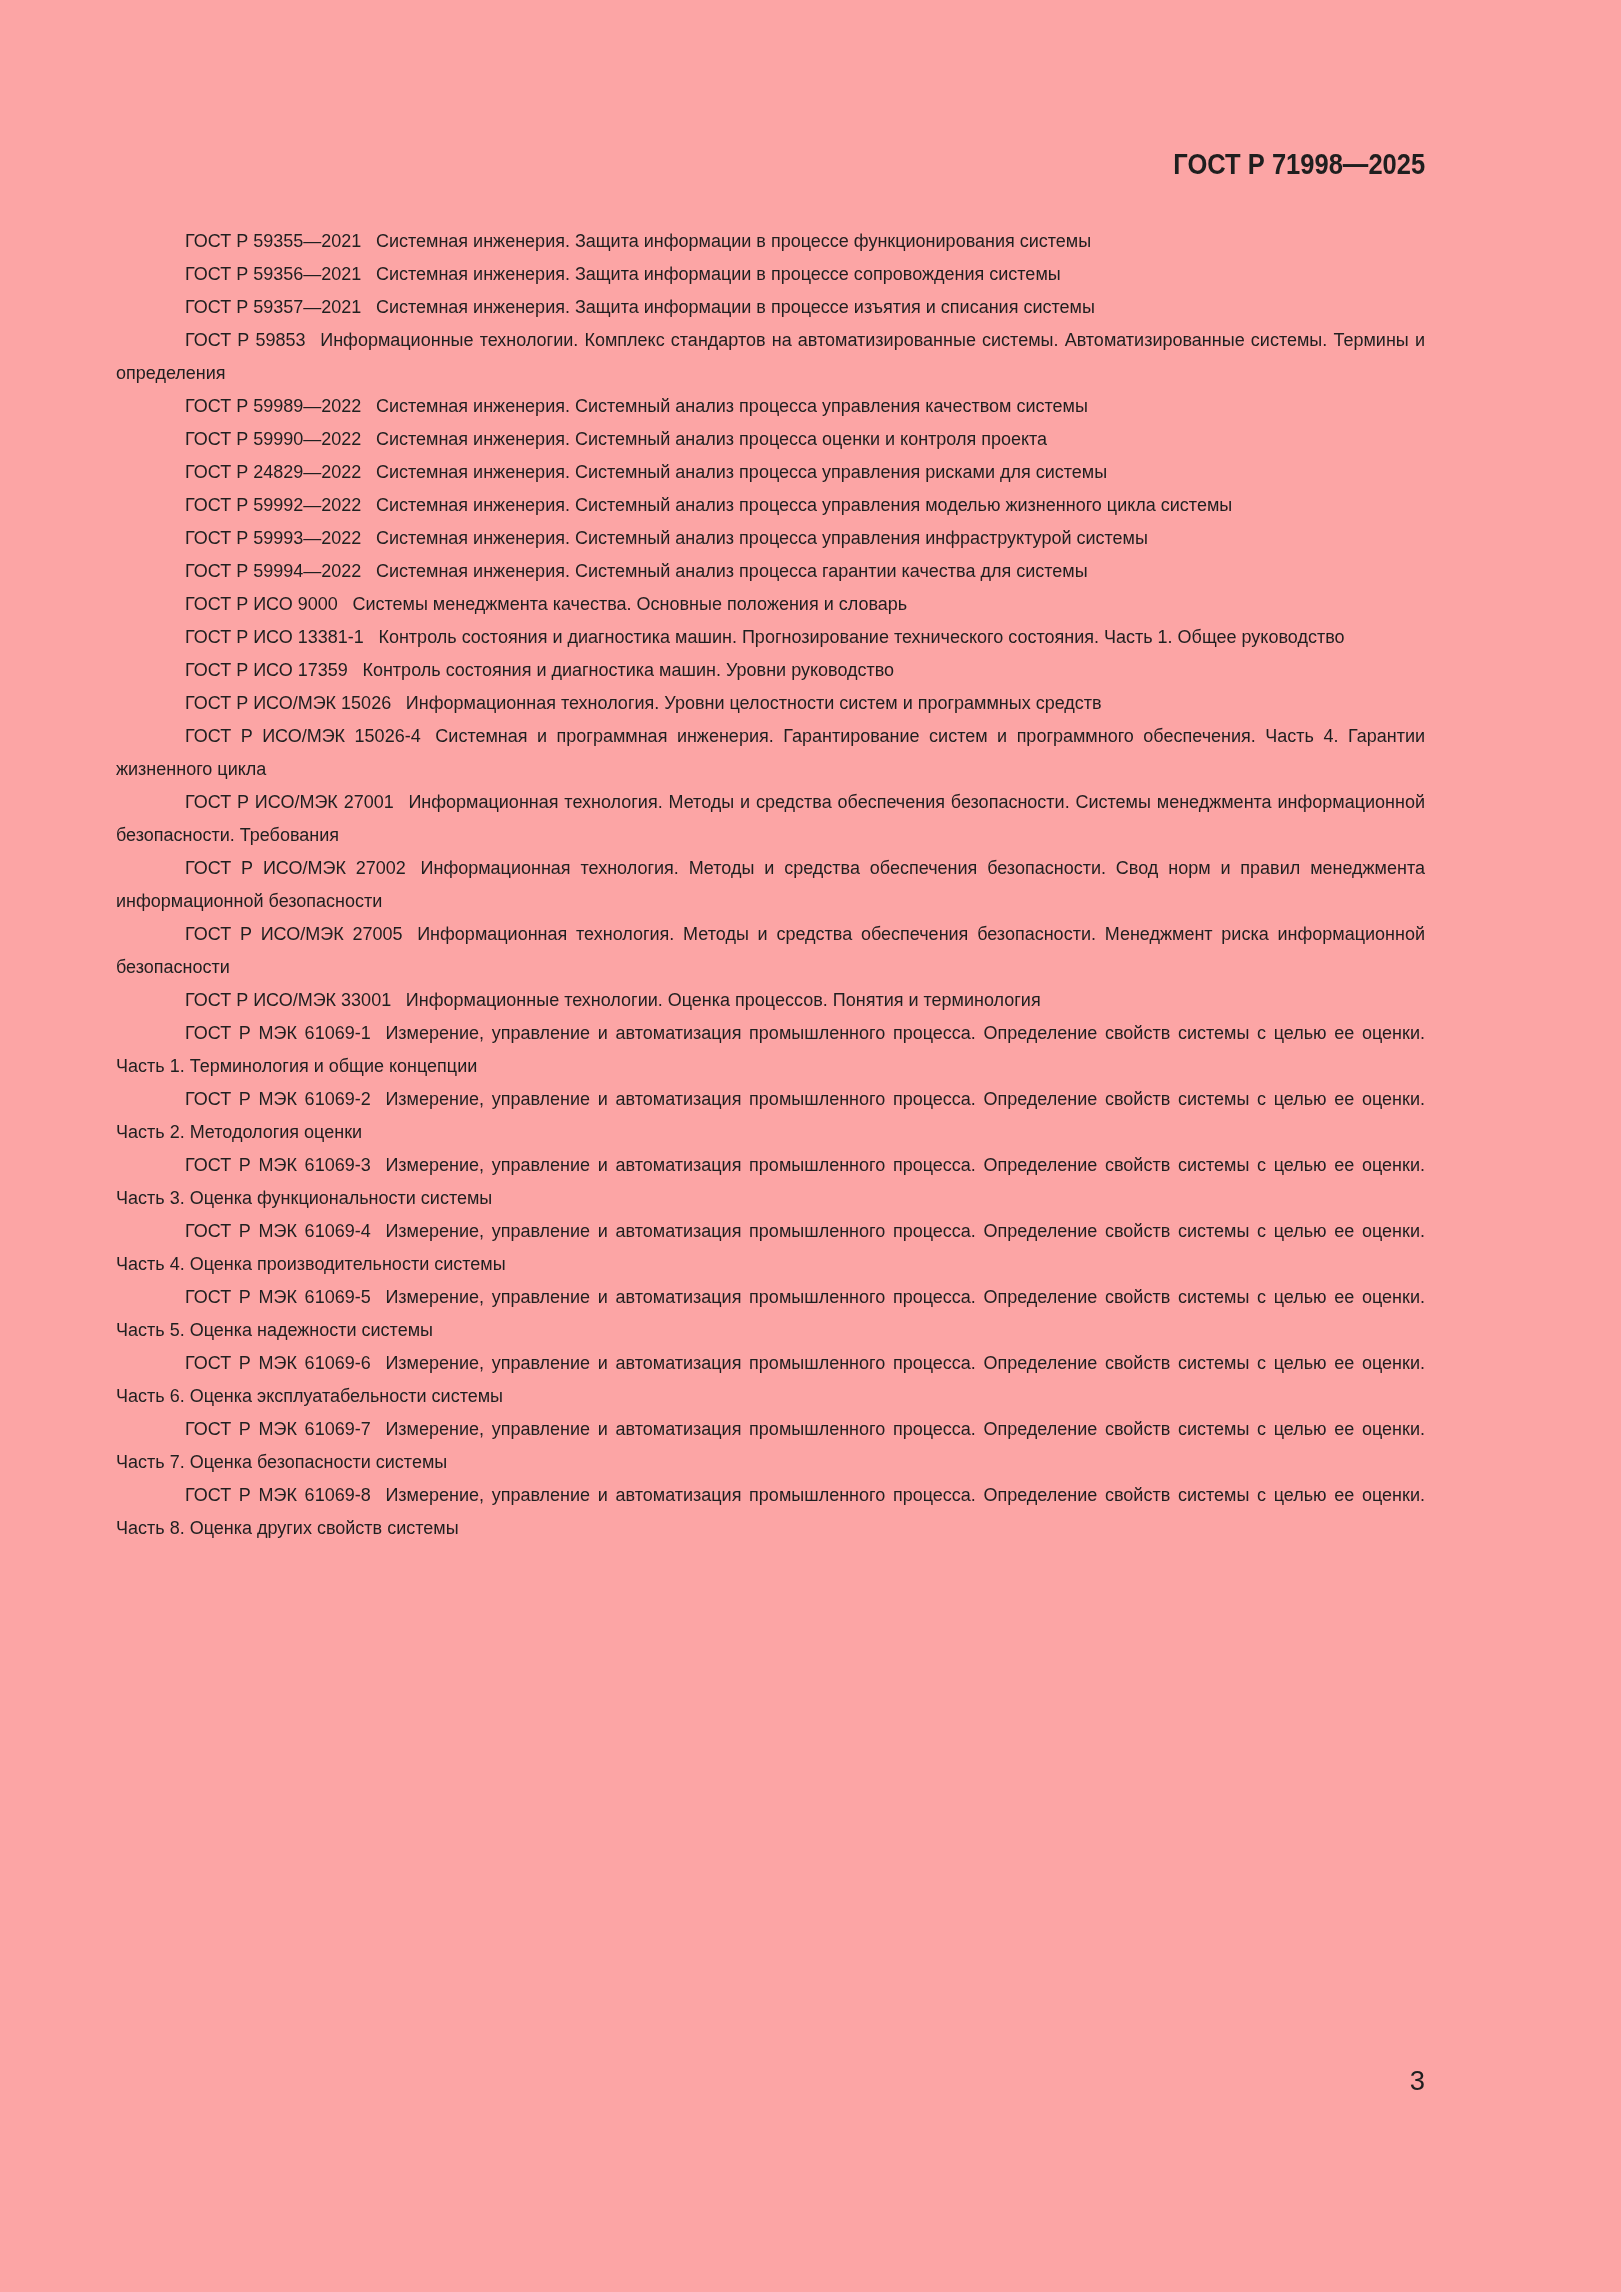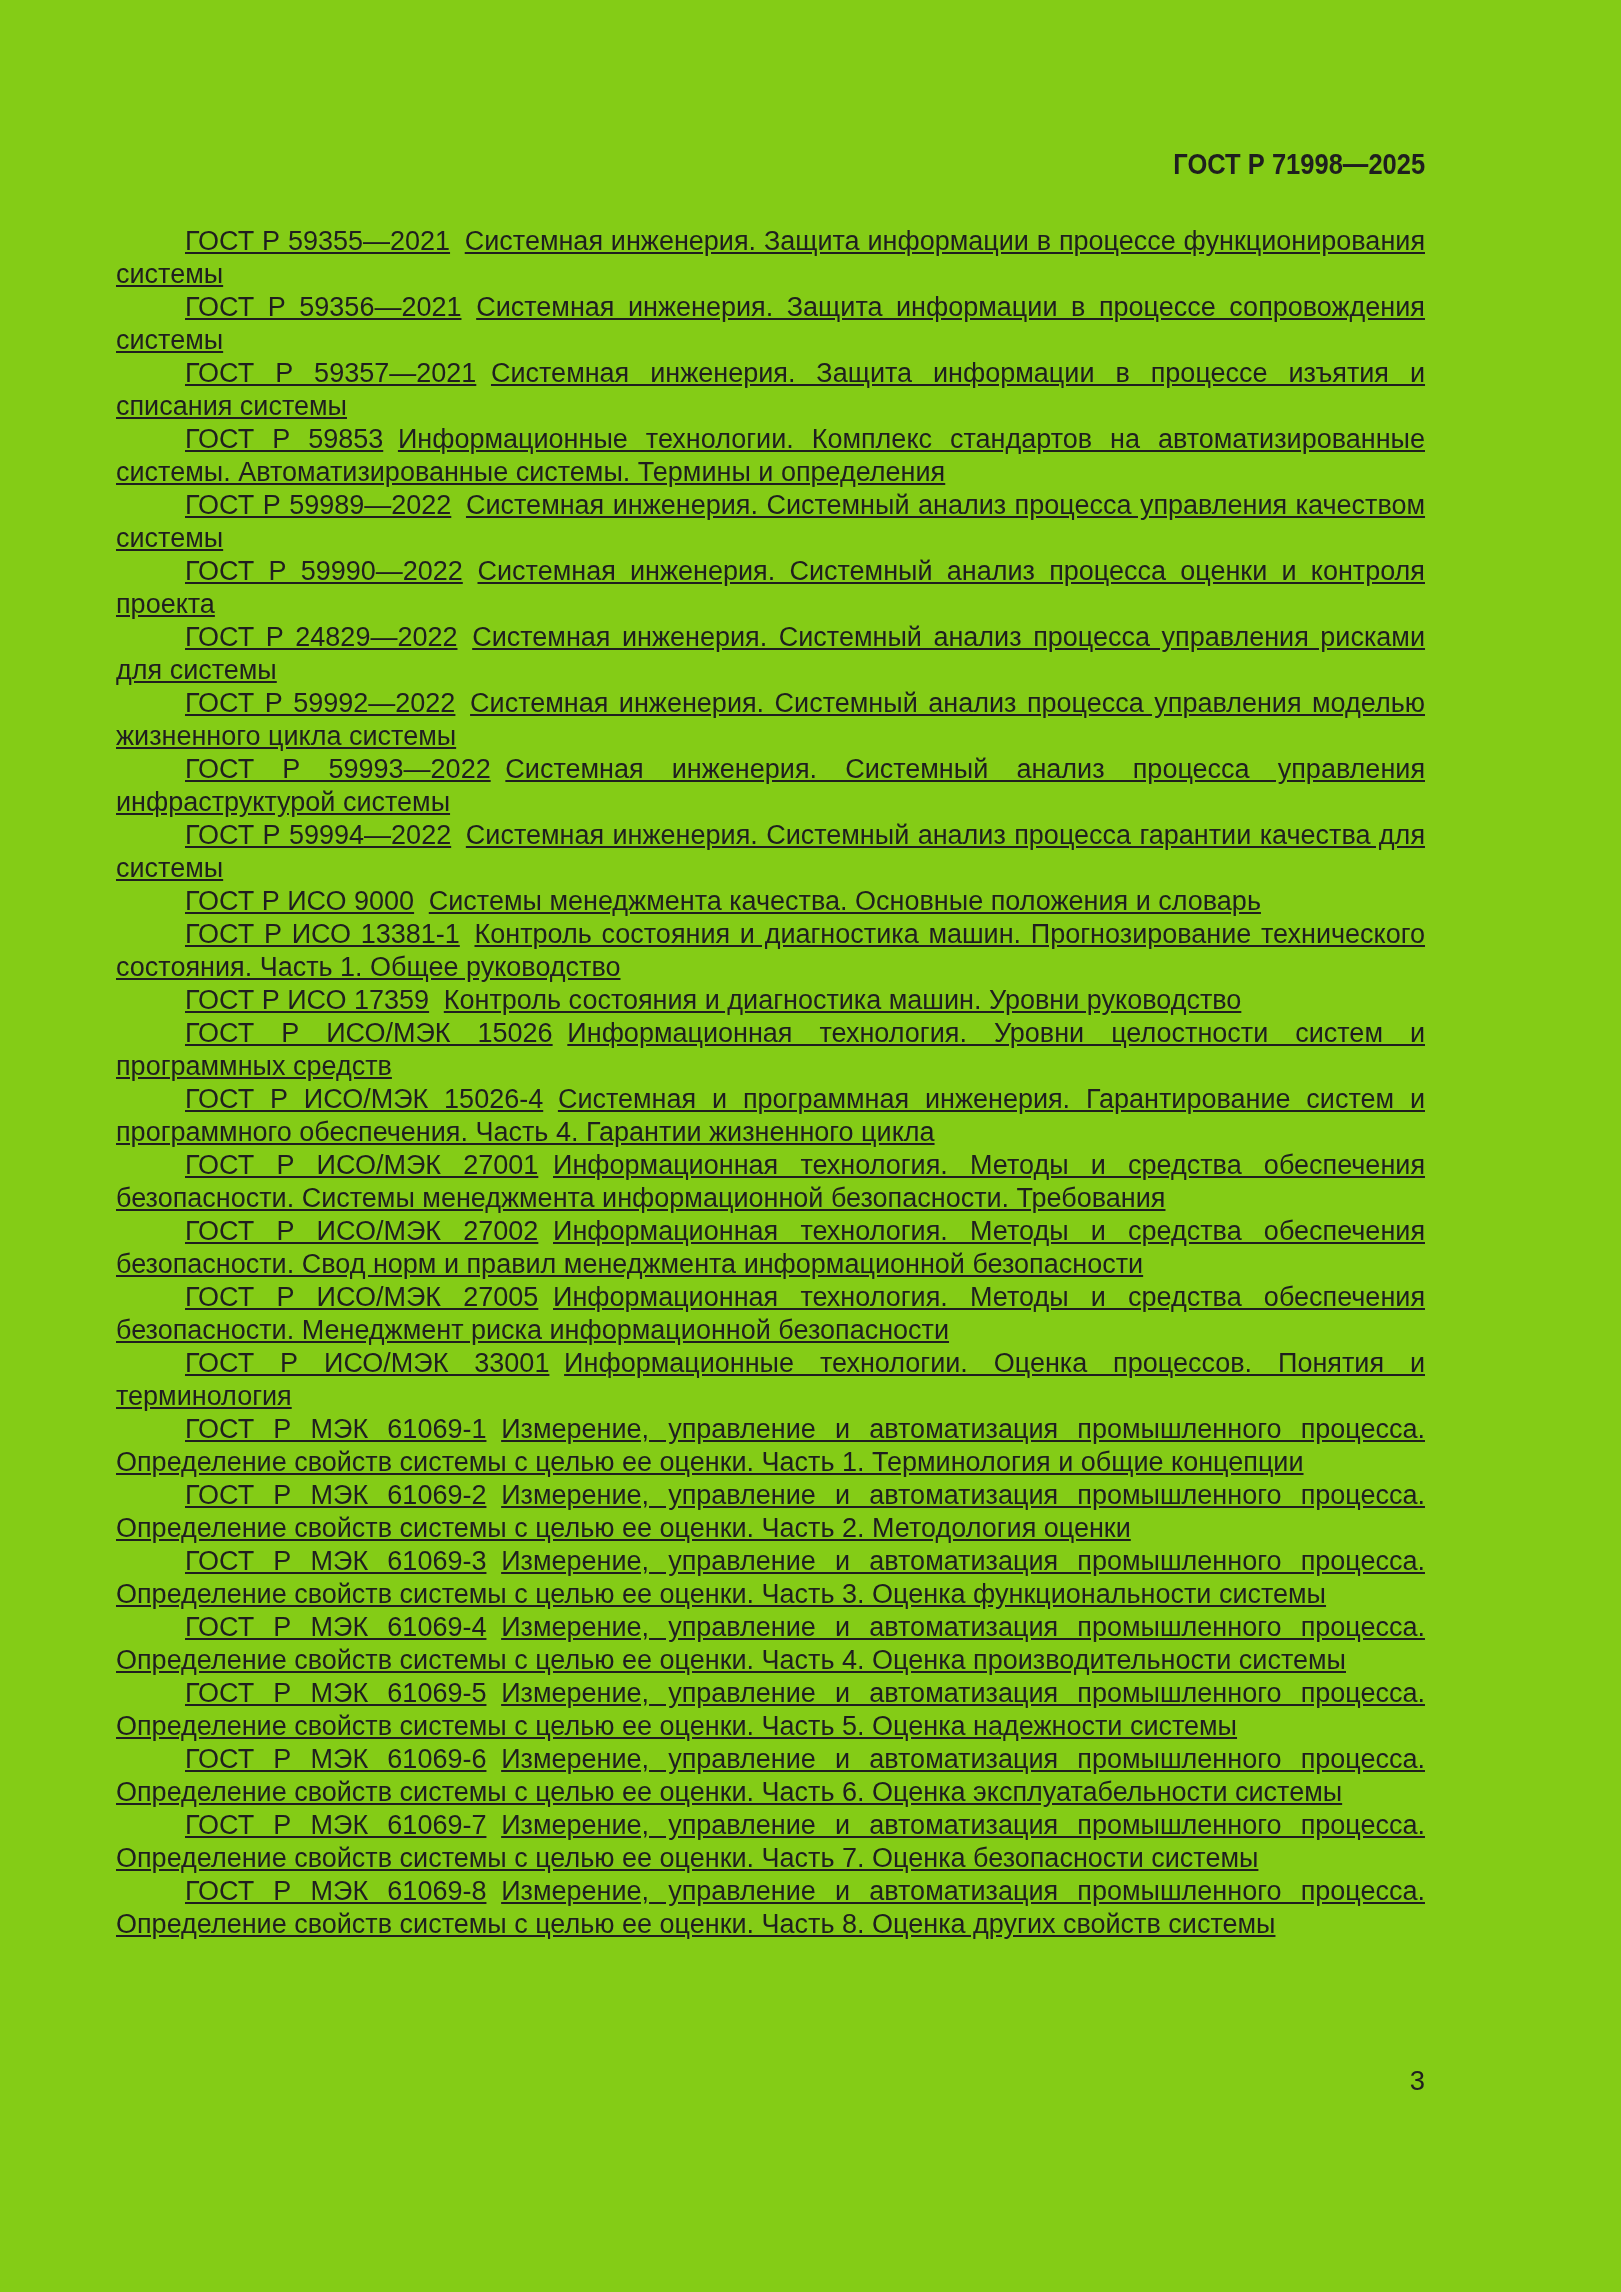--- a/index.html
+++ b/index.html
@@ -25,24 +25,23 @@
     font-weight: 700;
     white-space: nowrap;
     transform: scaleX(0.88);
     transform-origin: right center;
   }
   .references-list {
     position: absolute;
     left: 116px;
     top: 225px;
     width: 1309px;
-    font-size: 27px;
+    font-size: 18px;
     line-height: 33px;
     text-align: justify;
-    text-decoration: underline;
   }
   .ref {
     margin: 0;
     padding: 0;
     text-indent: 69px;
   }
   .ref-gap {
     display: inline-block;
     width: 14.7px;
   }
@@ -50,21 +49,21 @@
     position: absolute;
     top: 2064px;
     right: 196px;
     font-size: 27.4px;
     line-height: 33px;
   }
 </style>
 </head>
 <body>
 
-<div class="page" style="color: rgb(31, 31, 31); background: #84cc16;">
+<div class="page" style="color: rgb(31, 31, 31); background: #fca5a5;">
 
   <div class="doc-header">ГОСТ Р 71998—2025</div>
 
   <div class="references-list">
   <p class="ref"><span class="ref-designation">ГОСТ Р 59355—2021</span><span class="ref-gap"></span><span class="ref-title">Системная инженерия. Защита информации в процессе функционирования системы</span></p>
 
   <p class="ref"><span class="ref-designation">ГОСТ Р 59356—2021</span><span class="ref-gap"></span><span class="ref-title">Системная инженерия. Защита информации в процессе сопровождения системы</span></p>
 
   <p class="ref"><span class="ref-designation">ГОСТ Р 59357—2021</span><span class="ref-gap"></span><span class="ref-title">Системная инженерия. Защита информации в процессе изъятия и списания системы</span></p>
 

